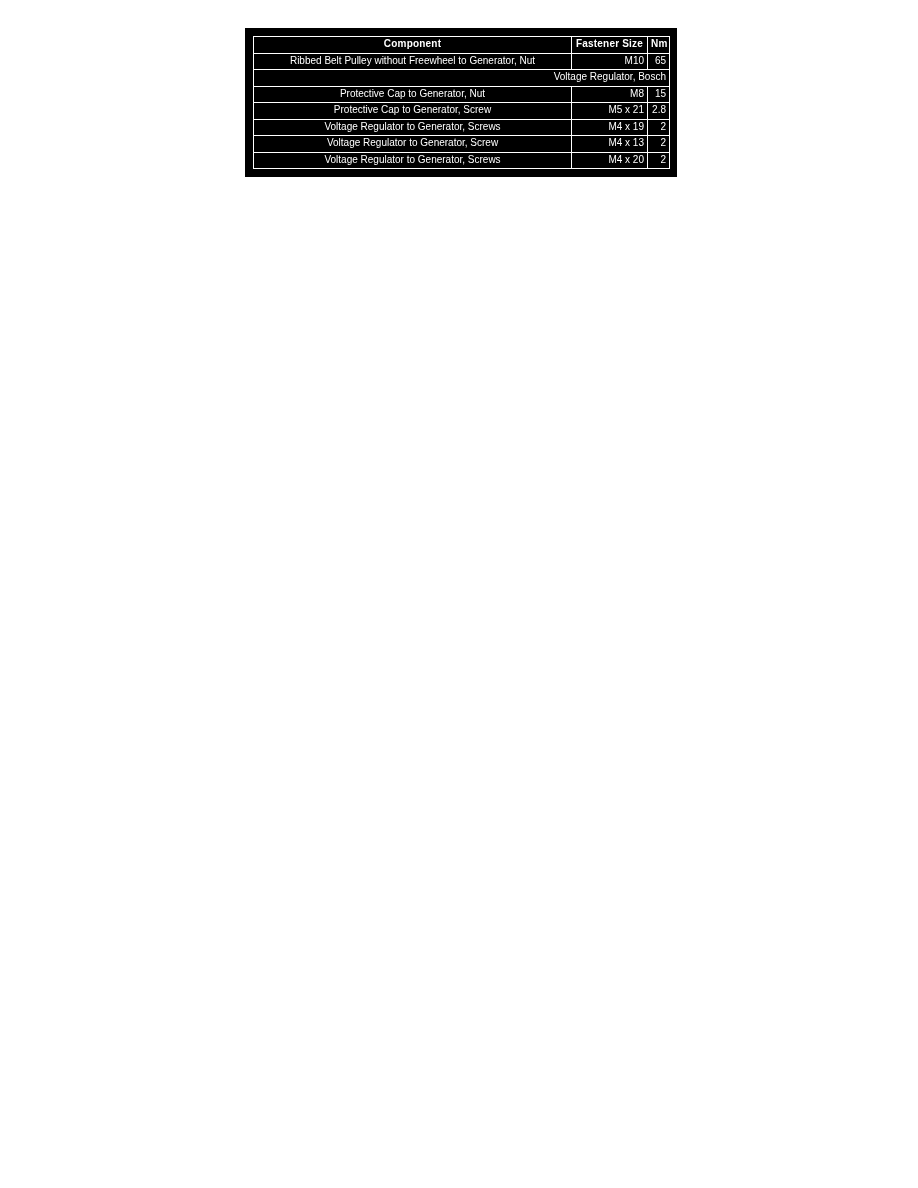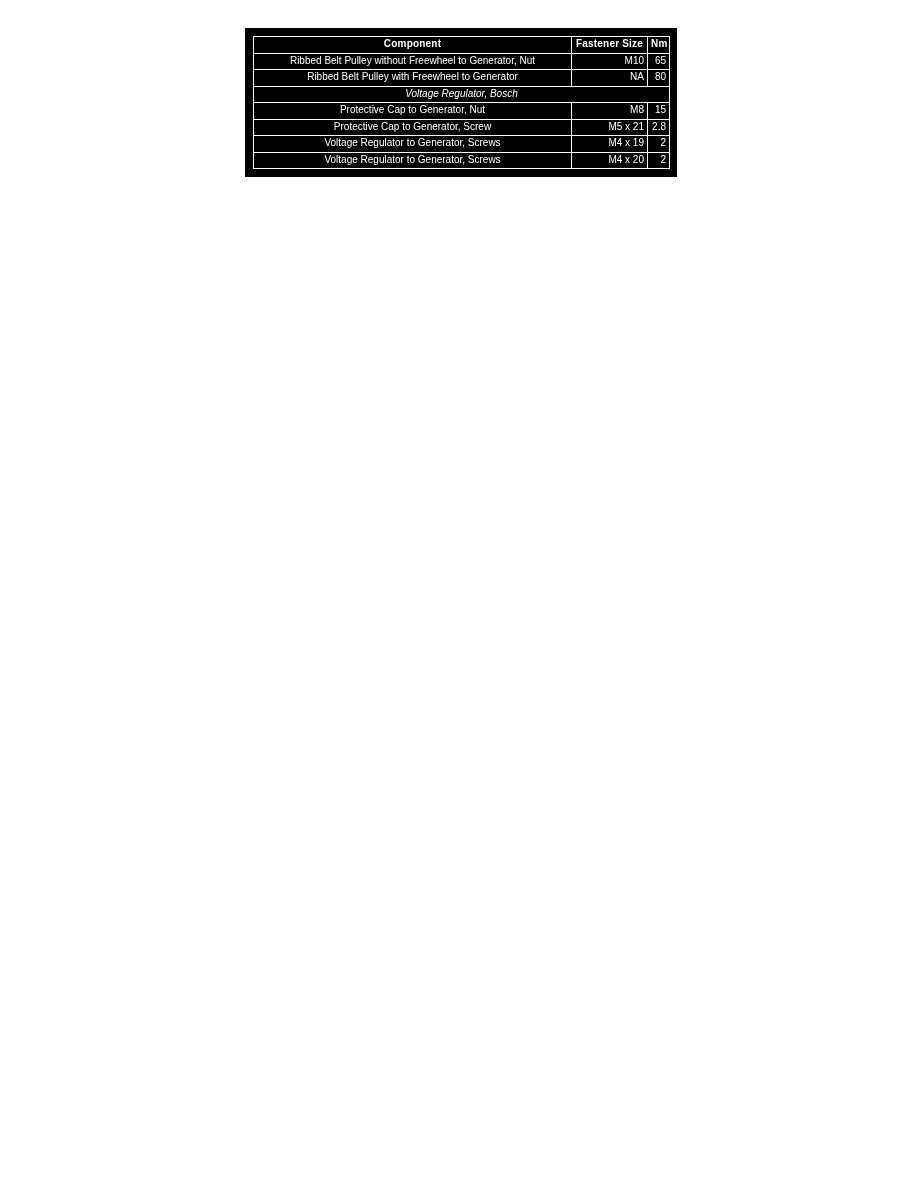--- a/index.html
+++ b/index.html
@@ -51,22 +51,21 @@
     text-align: center;
     letter-spacing: 0.2px;
   }
   td.c-component { text-align: center; }
   td.c-size { text-align: right; }
   td.c-nm { text-align: right; padding-left: 4px; }
   col.col-component { width: 318px; }
   col.col-size { width: 76px; }
   col.col-nm { width: 22px; }
   tr.section td {
-    text-align: center;
-    font-style: italic;
+    text-align: right;
   }
 </style>
 </head>
 <body>
 
 <div class="page">
   <div class="torque-table-wrap">
     <table class="torque">
       <colgroup>
         <col class="col-component">
@@ -79,44 +78,44 @@
           <th>Fastener Size</th>
           <th>Nm</th>
         </tr>
       </thead>
       <tbody id="torque-body">
           <tr>
             <td class="c-component">Ribbed Belt Pulley without Freewheel to Generator, Nut</td>
             <td class="c-size">M10</td>
             <td class="c-nm">65</td>
           </tr>
-          <tr>
-            <td class="c-component">Ribbed Belt Pulley with Freewheel to Generator</td>
-            <td class="c-size">NA</td>
-            <td class="c-nm">80</td>
-          </tr>
           <tr class="section">
             <td class="c-component" colspan="3">Voltage Regulator, Bosch</td>
           </tr>
           <tr>
             <td class="c-component">Protective Cap to Generator, Nut</td>
             <td class="c-size">M8</td>
             <td class="c-nm">15</td>
           </tr>
           <tr>
             <td class="c-component">Protective Cap to Generator, Screw</td>
             <td class="c-size">M5 x 21</td>
             <td class="c-nm">2.8</td>
           </tr>
           <tr>
             <td class="c-component">Voltage Regulator to Generator, Screws</td>
             <td class="c-size">M4 x 19</td>
             <td class="c-nm">2</td>
           </tr>
           <tr>
+            <td class="c-component">Voltage Regulator to Generator, Screw</td>
+            <td class="c-size">M4 x 13</td>
+            <td class="c-nm">2</td>
+          </tr>
+          <tr>
             <td class="c-component">Voltage Regulator to Generator, Screws</td>
             <td class="c-size">M4 x 20</td>
             <td class="c-nm">2</td>
           </tr>
         </tbody>
     </table>
   </div>
 </div>
 
 </body></html>

